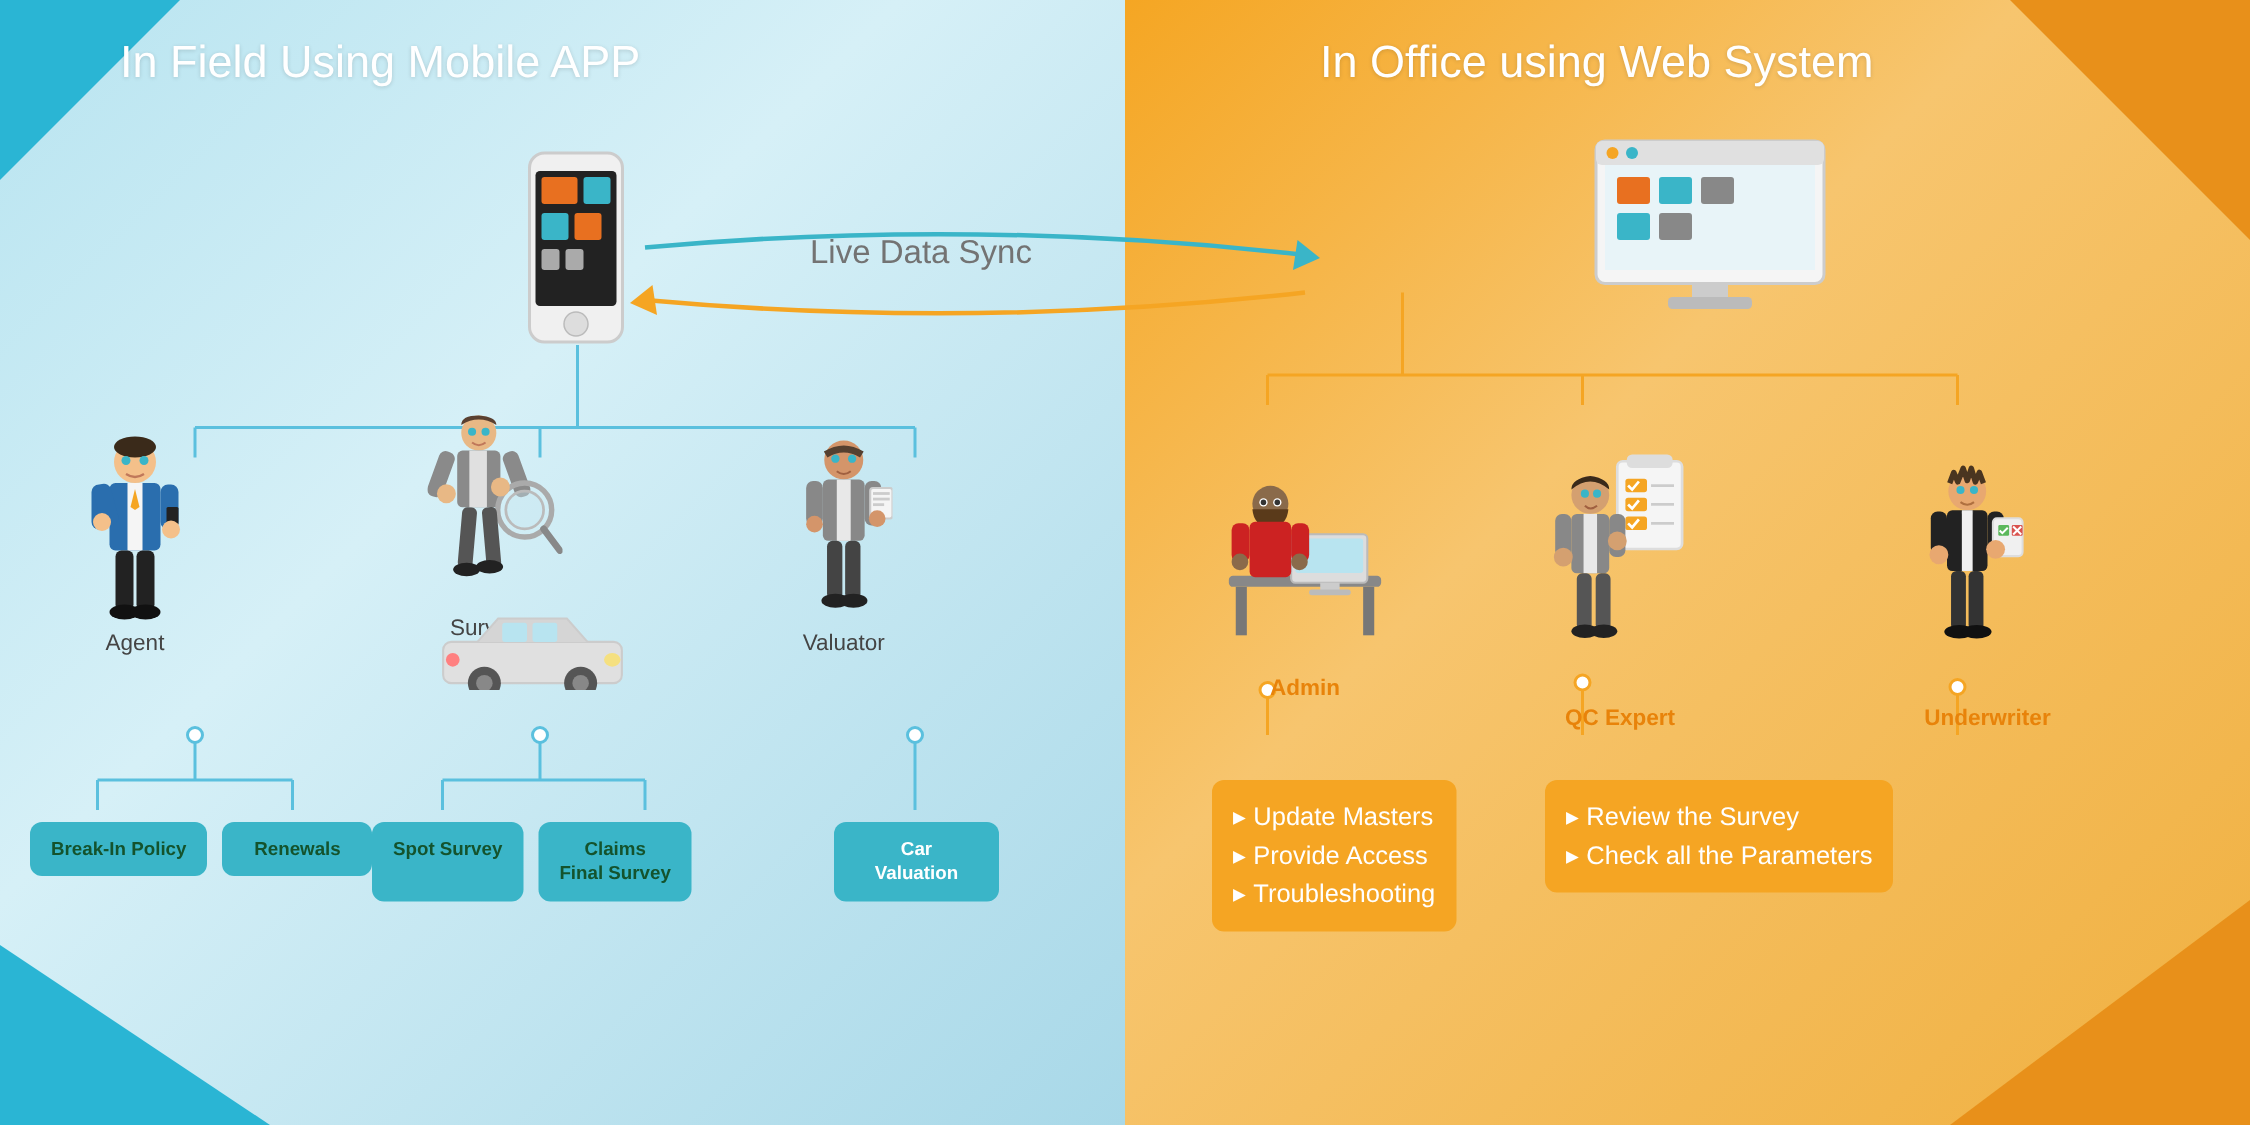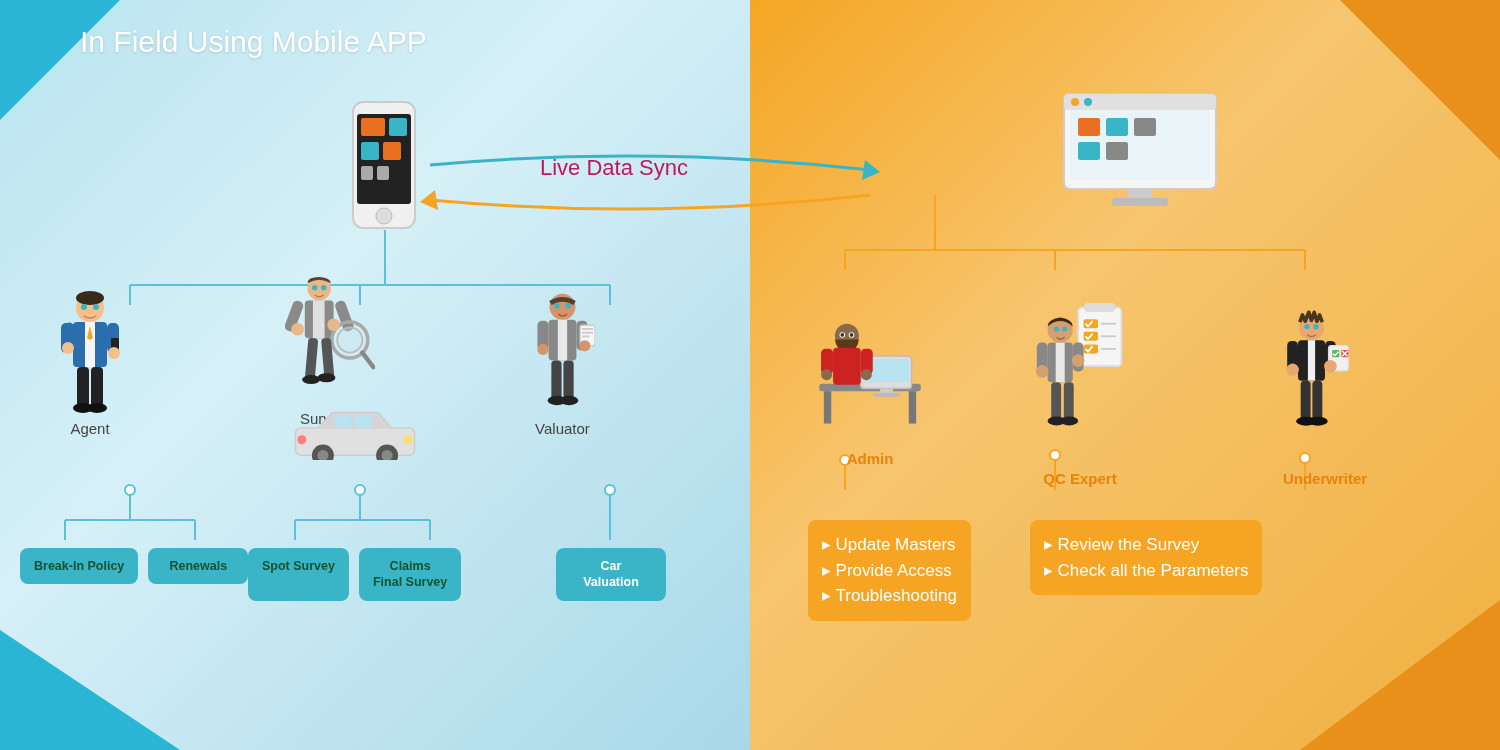--- a/index.html
+++ b/index.html
@@ -173,21 +173,21 @@
       top: 145px;
       width: 420px;
       height: 70px;
     }
 
     .sync-text {
       position: absolute;
       left: 540px;
       top: 155px;
       font-size: 22px;
-      color: #be185d;
+      color: #737373;
       font-weight: 400;
       z-index: 10;
     }
 
     
     .agent-area {
       position: absolute;
       left: 55px;
       top: 290px;
       display: flex;
@@ -266,20 +266,21 @@
 <div class="bg-right"></div>
 
 <div class="tri-left-top"></div>
 <div class="tri-left-bottom"></div>
 <div class="tri-right-top"></div>
 <div class="tri-right-bottom"></div>
 
 <div class="full-layout">
 
   <div class="title-left">In Field Using Mobile APP</div>
+  <div class="title-right">In Office using Web System</div>
 
   <div class="phone-graphic">
     <svg viewBox="0 0 80 130" width="80" height="130">
 
       <rect x="8" y="2" width="62" height="126" rx="10" ry="10" fill="#f0f0f0" stroke="#ccc" stroke-width="2"></rect>
       <rect x="12" y="14" width="54" height="90" rx="3" fill="#222"></rect>
 
       <rect x="16" y="18" width="24" height="18" rx="2" fill="#e87020"></rect>
       <rect x="44" y="18" width="18" height="18" rx="2" fill="#3ab5c8"></rect>
       <rect x="16" y="42" width="18" height="18" rx="2" fill="#3ab5c8"></rect>

